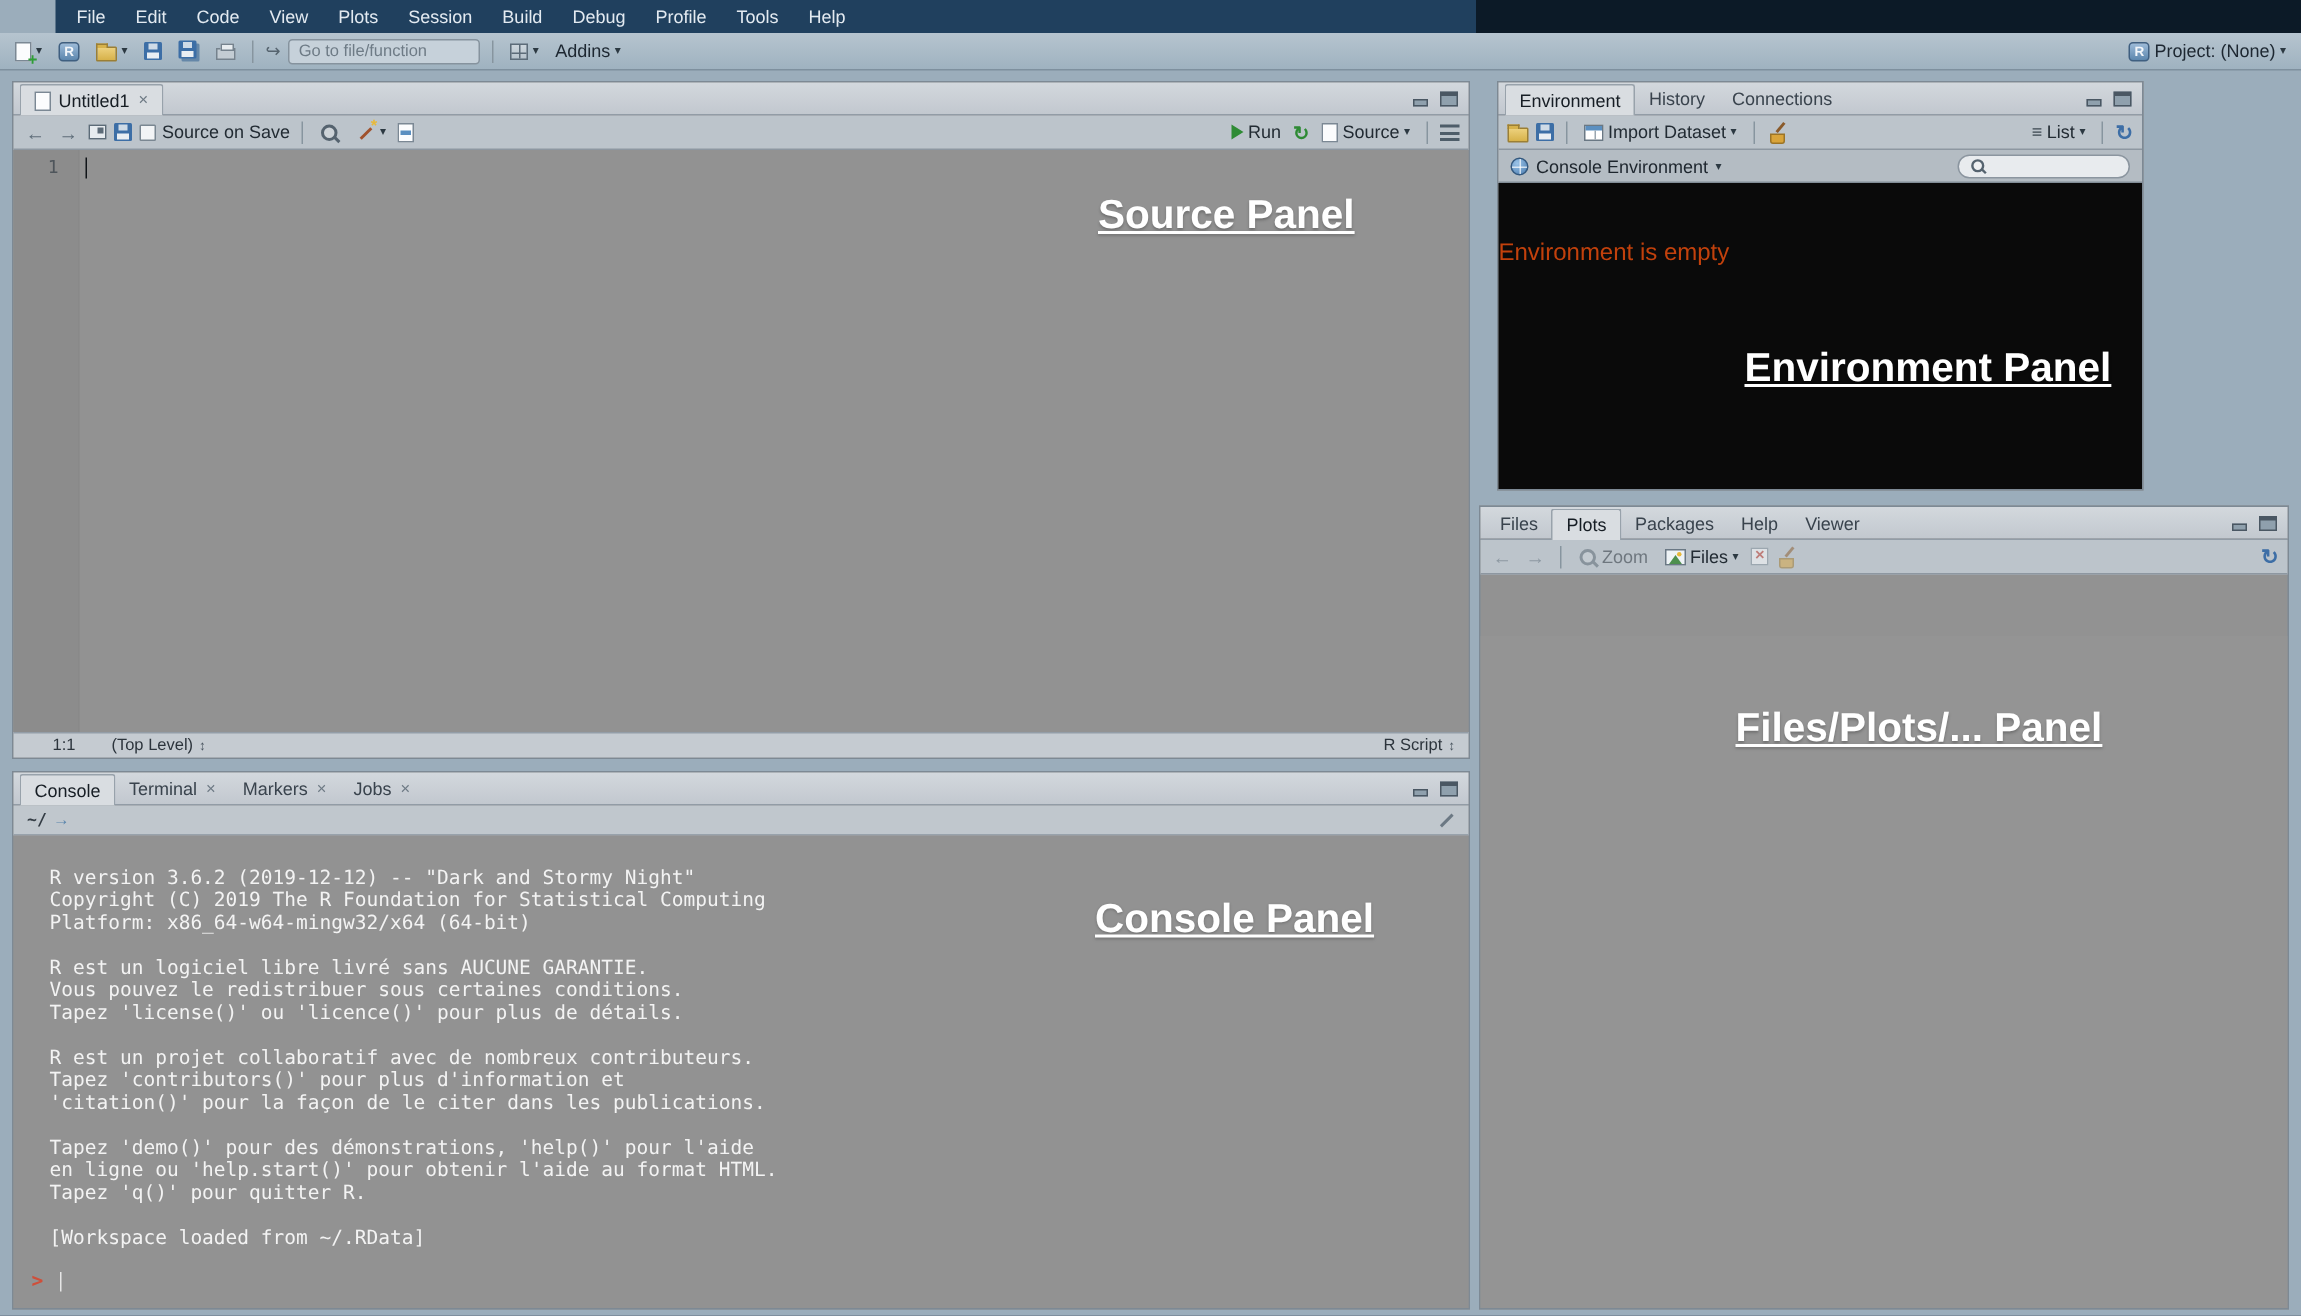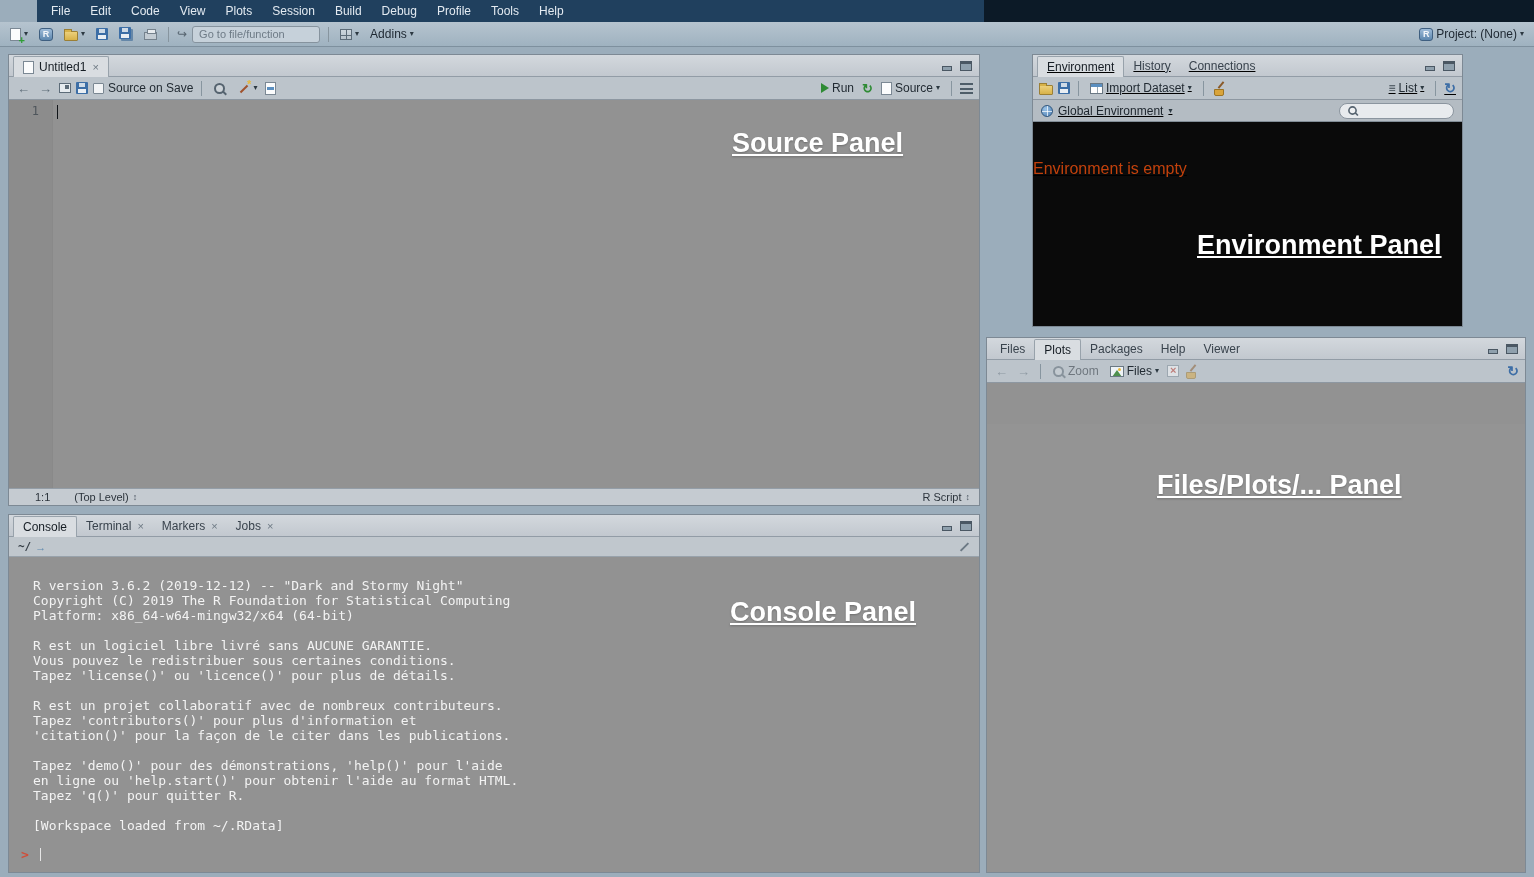--- a/index.html
+++ b/index.html
@@ -71,21 +71,21 @@
   .i-pencil { width:12px; height:12px; position:relative; }
   .i-pencil::after { content:''; position:absolute; left:1px; top:5px; width:11px; height:2px; background:#6c7984; transform:rotate(-45deg); }
   .refresh { color:#3d6ea6; font-size:14px; font-weight:bold; line-height:1; }
   .rerun { color:#2e8b34; font-size:13px; font-weight:bold; line-height:1; }
   .list-glyph { font-size:12px; color:#3c4750; }
 
   
   .pane { position:absolute; display:flex; flex-direction:column; border:1px solid #7d8994; background:#929292; }
   .pane.src      { left:8px;   top:54px;  width:972px; height:452px; }
   .pane.console-p{ left:8px;   top:514px; width:972px; height:359px; }
-  .pane.env      { left:1032px; top:54px;  width:431px; height:273px;text-decoration:underline; }
+  .pane.env      { left:998px; top:54px;  width:431px; height:273px; }
   .pane.files    { left:986px; top:337px; width:540px; height:536px; }
 
   .tabbar { height:22px; background:linear-gradient(#d3d8dd,#c2c8cf); border-bottom:1px solid #929ca6; display:flex; align-items:flex-end; padding-left:4px; flex:none; }
   .tab { display:flex; align-items:center; gap:5px; height:21px; padding:0 9px; font-size:12px; color:#39434d; cursor:default;justify-content:center; }
   .tab.active { background:#d9dde1; border:1px solid #98a2ab; border-bottom:none; border-radius:2px 2px 0 0; color:#161d24; margin-bottom:-1px; }
   .tab-close { font-size:11px; color:#6d7984; margin-left:1px; }
   .winbtns { margin-left:auto; display:flex; align-items:center; gap:7px; padding:0 7px 5px 0; }
   .wb { width:12px; height:10px; position:relative; display:inline-block; }
   .wb-min::after { content:''; position:absolute; left:1px; right:1px; bottom:0; height:3px; background:#8fa0ad; border:1px solid #4a5763; }
   .wb-max::after { content:''; position:absolute; top:0; left:0; right:0; bottom:0; background:#8fa0ad; border:1px solid #4a5763; border-top-width:3px; }
@@ -341,21 +341,21 @@
       <div class="tbtn">
         <span class="list-glyph">≡</span>
         <span>List</span>
         <span class="caret">▾</span>
       </div>
       <span class="sep"></span>
       <span class="refresh">↻</span>
     </div>
     <div class="scopebar">
       <span class="ic i-globe"></span>
-      <span>Global Environment</span>
+      <span>Console Environment</span>
       <span class="caret">▾</span>
       <span class="flex-spacer"></span>
       <div class="searchbox">
         <span class="ic i-mag"></span>
         <input style="">
       </div>
     </div>
     <div class="env-body">
       <div class="empty-msg">Environment is empty</div>
       <div class="overlay-label env-overlay">Environment Panel</div>

